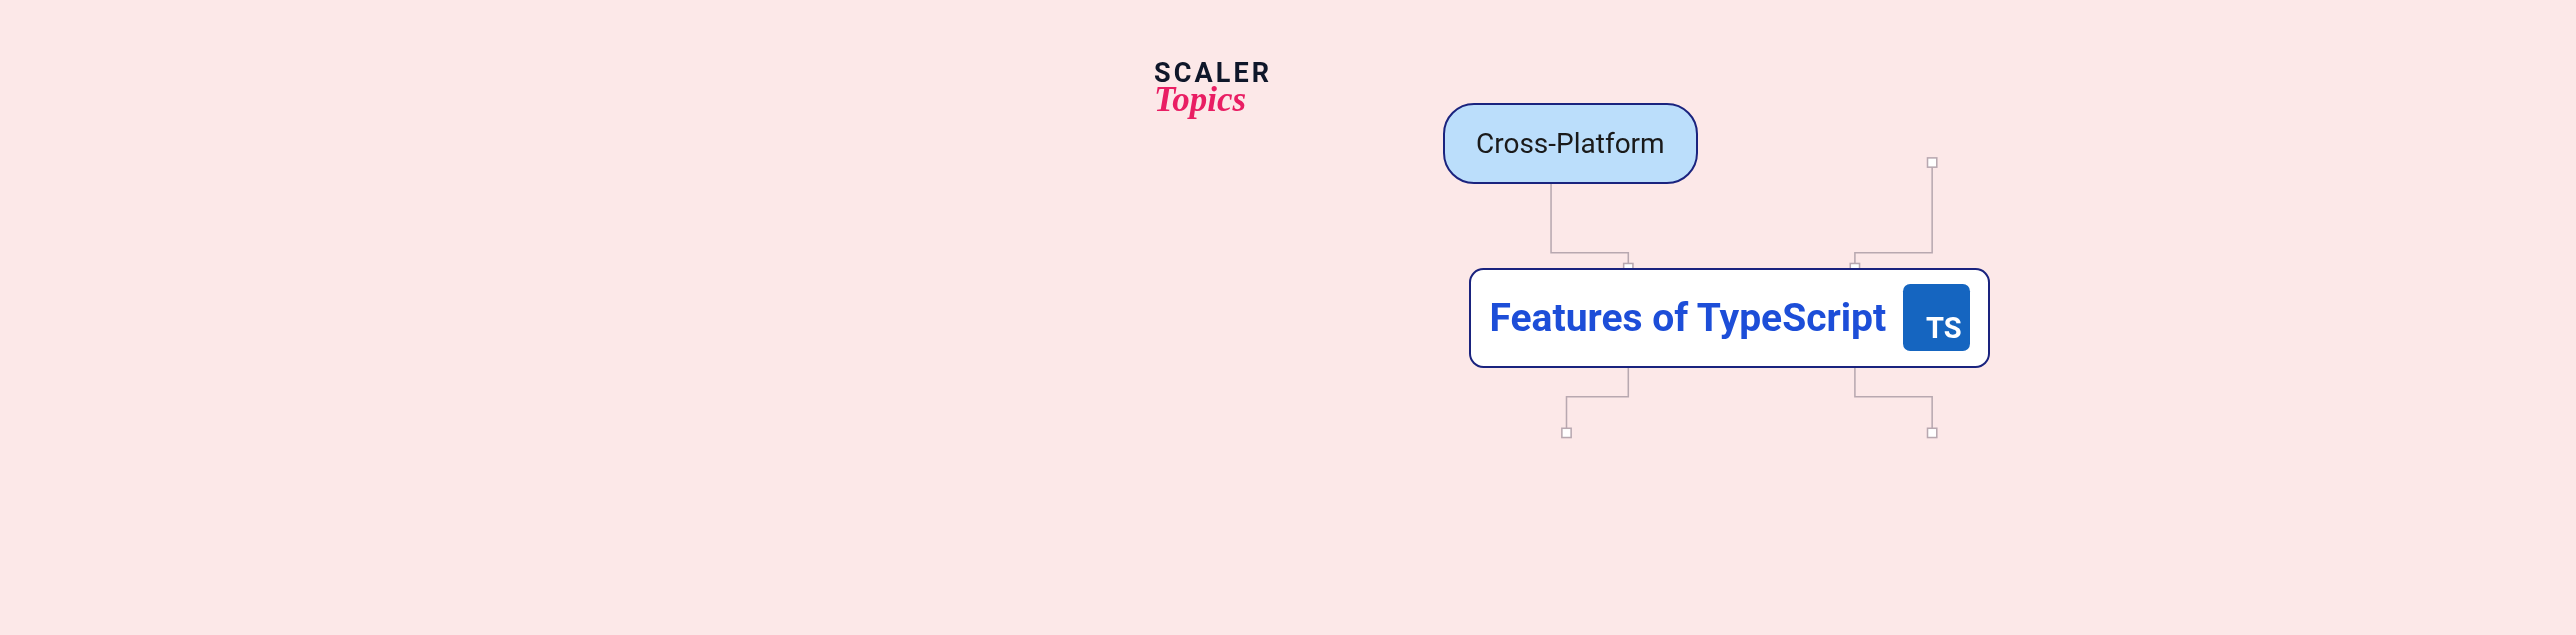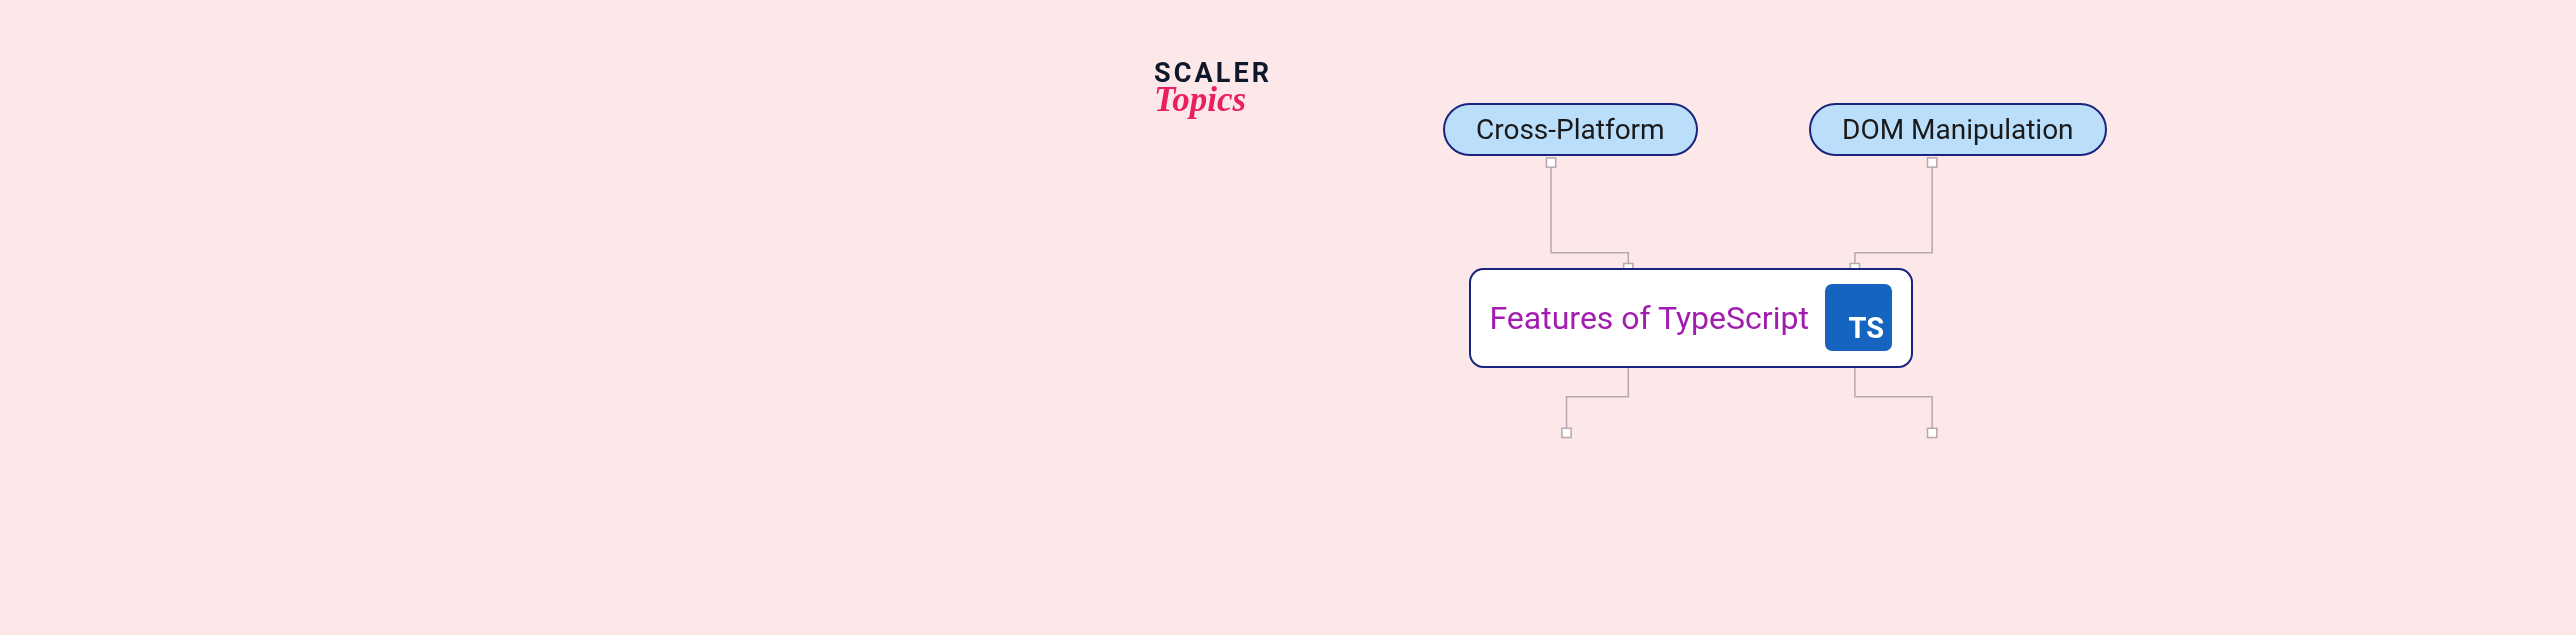--- a/index.html
+++ b/index.html
@@ -34,40 +34,40 @@
     top: 103px;
     left: 1412px;
     width: 824px;
     height: 392px;
   }
   .feature-box {
     position: absolute;
     background: #bbdefb;
     border: 2.1px solid #1a237e;
     border-radius: 31px;
-    padding: 8px 31px;
+    padding: 22px 31px;
     font-size: 28px;
     color: #1a1a1a;
     text-align: center;
     white-space: nowrap;
   }
   .center-box {
     position: absolute;
     background: #ffffff;
     border: 2.1px solid #1a237e;
     border-radius: 14.4px;
     display: flex;
     align-items: center;
     padding: 14.4px 18.5px;
     gap: 16.5px;
   }
   .center-title {
-    font-size: 32px;
-    font-weight: 400;
-    color: #a21caf;
+    font-size: 39px;
+    font-weight: 700;
+    color: #1d4ed8;
     white-space: nowrap;
   }
   .ts-badge {
     width: 67px;
     height: 67px;
     background: #1565c0;
     border-radius: 7.2px;
     display: flex;
     align-items: flex-end;
     justify-content: flex-end;
@@ -119,23 +119,20 @@
 
     <polyline points="860,475 860,570 1010,570 1010,640"></polyline>
     <rect x="851" y="466" width="18" height="18"></rect>
     <rect x="1001" y="631" width="18" height="18"></rect>
   </svg>
 
   <div class="feature-box" style="top:0; left:31px;">
     <span>Cross-Platform</span>
   </div>
 
-  <div class="feature-box" style="top:0; left:397px;">
-    <span>DOM Manipulation</span>
-  </div>
 
   <div class="center-box" style="top:165px; left:57px;">
     <span class="center-title">Features of TypeScript</span>
     <div class="ts-badge">
       <span class="ts-badge-text">TS</span>
     </div>
   </div>
 
 
 

